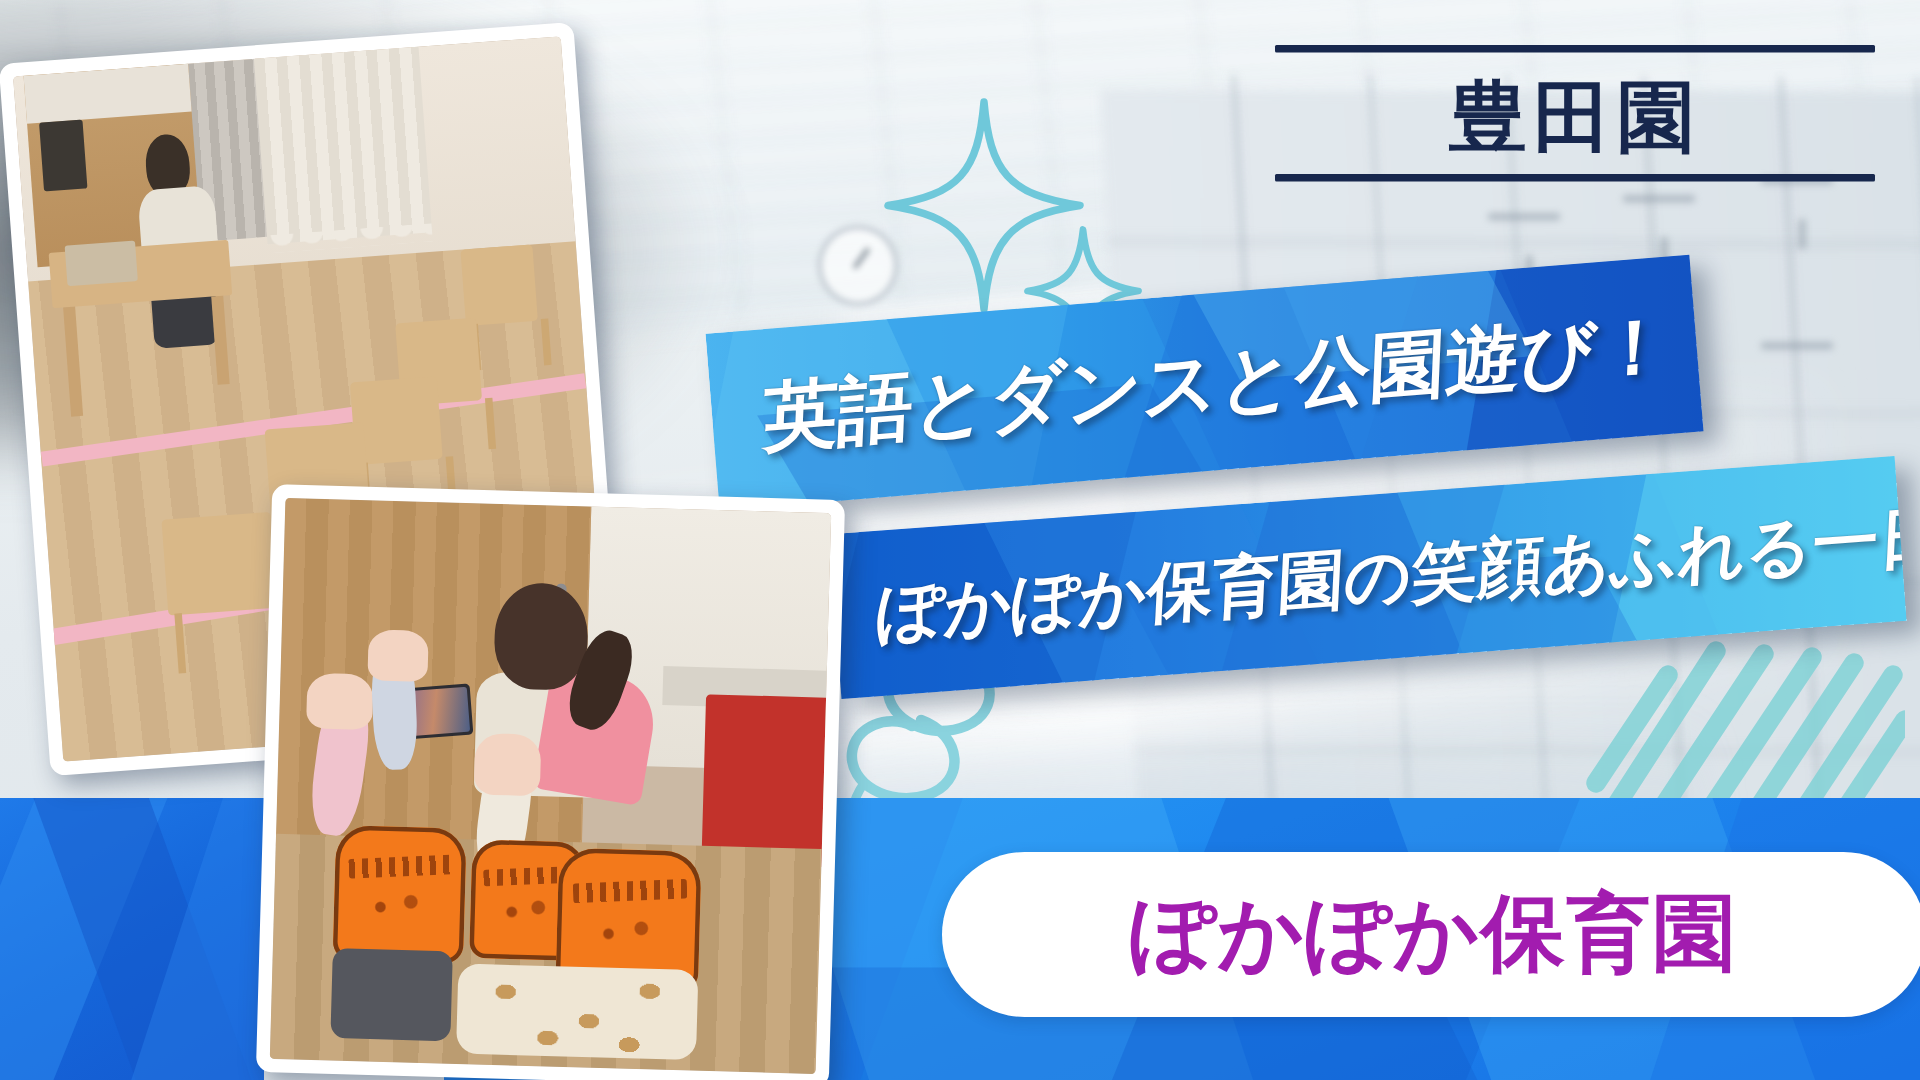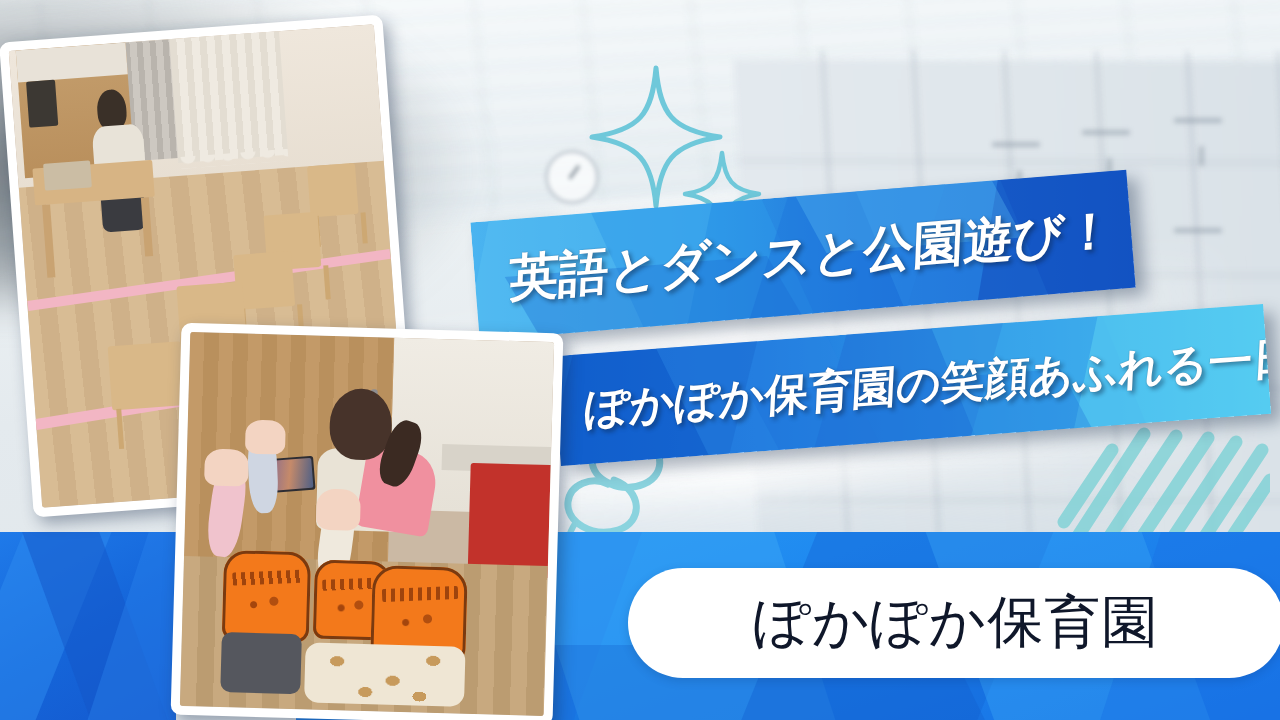--- a/index.html
+++ b/index.html
@@ -124,21 +124,21 @@
   .bottom-band i{position:absolute;display:block;}
   .corner-block{position:absolute;overflow:hidden;}
   .corner-block i{position:absolute;display:block;}
 
   .pill{
     position:absolute;background:#fff;border-radius:999px;
     display:flex;align-items:center;justify-content:center;
     box-shadow:0 3px 10px rgba(10,40,90,.18);
   }
   .pill-label{
-    color:#0f172a;font-weight:normal;letter-spacing:.02em;white-space:nowrap;
+    color:#a21caf;font-weight:bold;letter-spacing:.02em;white-space:nowrap;
   }
 
   
   .photo{
     position:absolute;background:#fff;border-radius:10px;
     box-shadow:5px 7px 16px rgba(20,40,70,.38);
     overflow:hidden;
   }
   .photo-inner{position:absolute;inset:9px;border-radius:3px;overflow:hidden;background:#cbb9a4;}
   .ph-scene{position:absolute;inset:0;}
@@ -259,20 +259,25 @@
       <line x1="38" y1="118" x2="104" y2="16"></line>
       <line x1="66" y1="124" x2="136" y2="18"></line>
       <line x1="96" y1="128" x2="168" y2="20"></line>
       <line x1="126" y1="130" x2="196" y2="24"></line>
       <line x1="156" y1="132" x2="222" y2="32"></line>
       <line x1="186" y1="128" x2="230" y2="62"></line>
       <line x1="24" y1="104" x2="72" y2="32"></line>
     </g>
   </svg>
 
+  <div class="hdr" style="left:850px;top:22px;width:400px;height:110px;">
+    <div class="hdr-rule" style="left:0;top:8px;width:400px;height:5px;"></div>
+    <div class="hdr-title" style="left:0;top:28px;width:400px;font-size:52px;line-height:58px;">豊田園</div>
+    <div class="hdr-rule" style="left:0;top:94px;width:400px;height:5px;"></div>
+  </div>
 
   <div class="banner" style="left:474px;top:196px;width:658px;height:118px;transform:rotate(-4.6deg);">
     <div class="facets">
       <i style="inset:0;background:linear-gradient(94deg,#4bb4f0 0%,#2f9ae8 34%,#1f72da 62%,#1359c8 100%);"></i>
       <i style="left:0;top:-20%;width:34%;height:150%;background:#58c0f3;transform:skewX(-16deg);opacity:.55;"></i>
       <i style="left:22%;top:-30%;width:26%;height:170%;background:#2d9ae9;transform:skewX(20deg);opacity:.5;"></i>
       <i style="left:44%;top:-10%;width:24%;height:140%;background:#1f78dd;transform:skewX(-22deg);opacity:.55;"></i>
       <i style="left:62%;top:-25%;width:22%;height:160%;background:#2f8fe6;transform:skewX(18deg);opacity:.45;"></i>
       <i style="left:78%;top:-20%;width:26%;height:150%;background:#124fbe;transform:skewX(-14deg);opacity:.6;"></i>
       <i style="left:8%;top:48%;width:40%;height:80%;background:#1a69d2;transform:skewX(26deg);opacity:.35;"></i>

